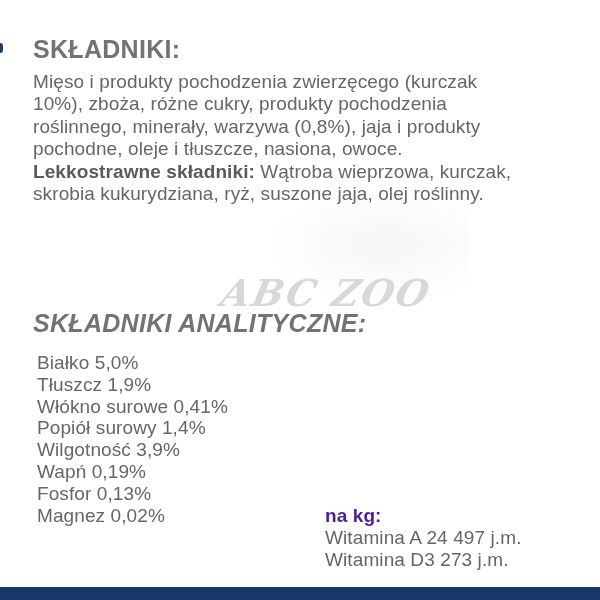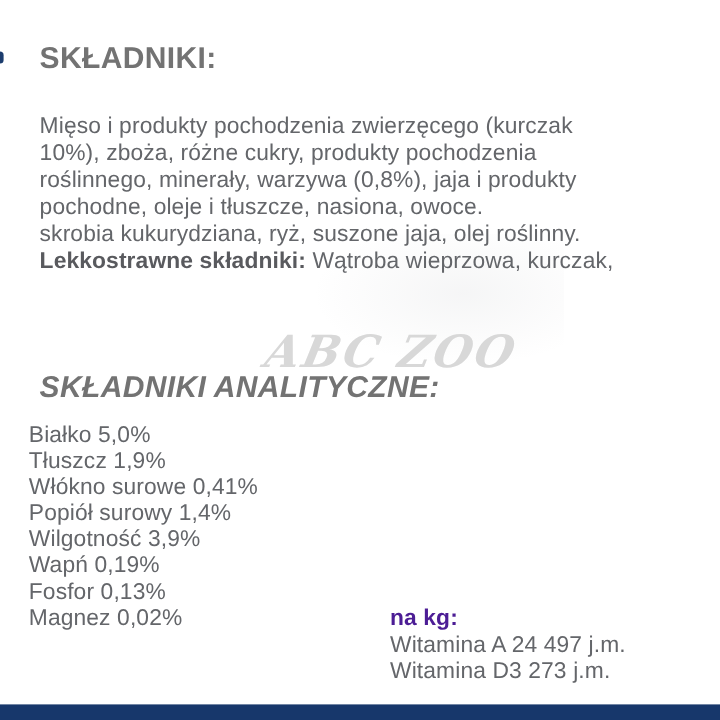--- a/index.html
+++ b/index.html
@@ -44,21 +44,20 @@
   .ingredients {
     position: absolute;
     left: 33px;
     top: 71px;
     color: #64666a;
     font-size: 19px;
     line-height: 22.4px;
     letter-spacing: 0.1px;
     white-space: nowrap;
     z-index: 2;
-    margin-top: 24px;
   }
   .ingredients .bold-label {
     font-weight: 700;
     color: #595a5e;
   }
   .watermark {
     position: absolute;
     left: 222px;
     top: 271px;
     width: 160px;
@@ -77,21 +76,21 @@
     position: absolute;
     left: 260px;
     top: 195px;
     width: 210px;
     height: 110px;
     background: radial-gradient(ellipse at 60% 45%, rgba(160,162,168,0.10), rgba(160,162,168,0.0) 70%);
     z-index: 0;
   }
   .analytical-list {
     position: absolute;
-    left: 24px;
+    left: 37px;
     top: 352px;
     color: #64666a;
     font-size: 19px;
     line-height: 21.8px;
     letter-spacing: 0.1px;
     white-space: nowrap;
     z-index: 2;
   }
   .per-kg {
     position: absolute;
@@ -127,22 +126,22 @@
 
   <div class="edge-sliver"></div>
 
   <div class="section-heading h1">SKŁADNIKI:</div>
 
   <div class="ingredients">
     <div>Mięso i produkty pochodzenia zwierzęcego (kurczak</div>
     <div>10%), zboża, różne cukry, produkty pochodzenia</div>
     <div>roślinnego, minerały, warzywa (0,8%), jaja i produkty</div>
     <div>pochodne, oleje i tłuszcze, nasiona, owoce.</div>
+    <div><span class="bold-label">Lekkostrawne składniki:</span><span> Wątroba wieprzowa, kurczak,</span></div>
     <div>skrobia kukurydziana, ryż, suszone jaja, olej roślinny.</div>
-    <div><span class="bold-label">Lekkostrawne składniki:</span><span> Wątroba wieprzowa, kurczak,</span></div>
   </div>
 
   <div class="watermark">ABC ZOO</div>
 
   <div class="section-heading h2">SKŁADNIKI ANALITYCZNE:</div>
 
   <div class="analytical-list">
     <div>Białko 5,0%</div>
     <div>Tłuszcz 1,9%</div>
     <div>Włókno surowe 0,41%</div>

